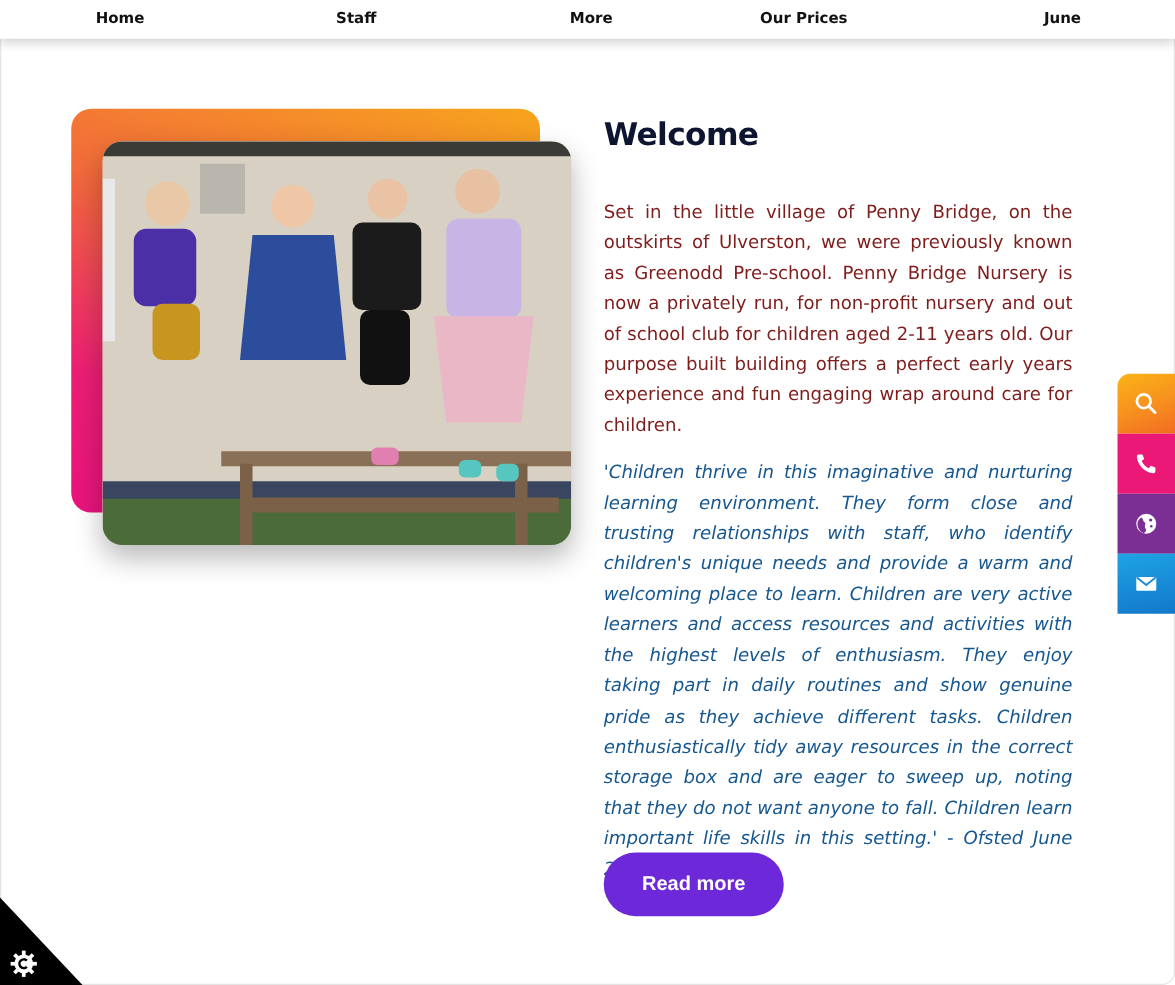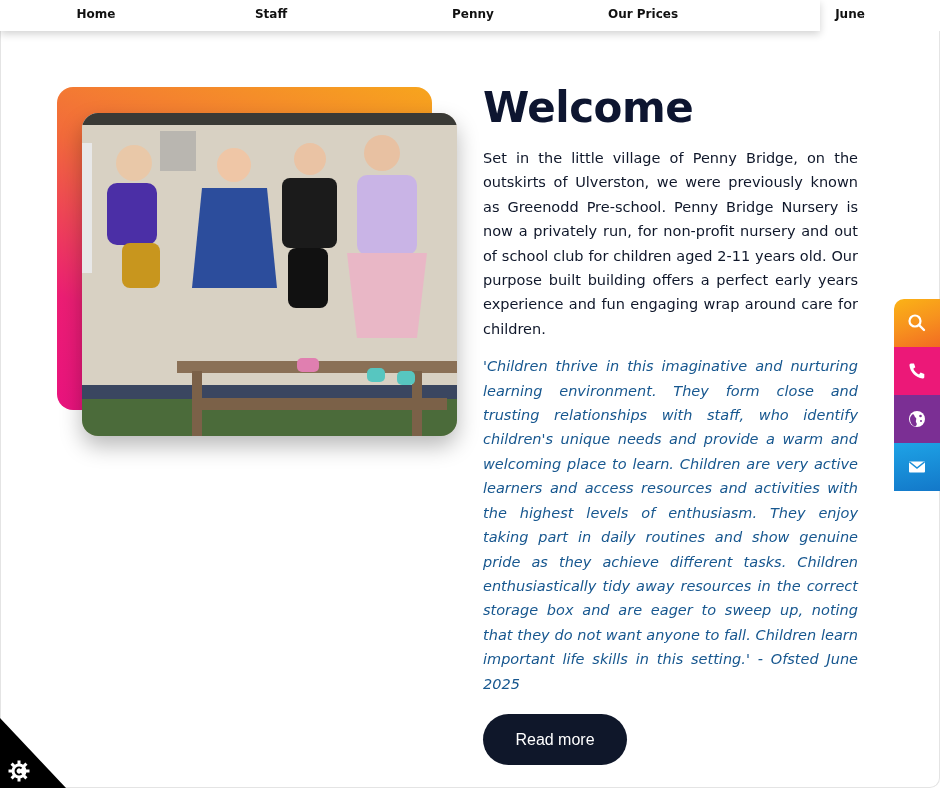--- a/index.html
+++ b/index.html
@@ -1,20 +1,20 @@
 <!DOCTYPE html>
 <html><head>
   <meta charset="utf-8">
   <style>
     * { box-sizing: border-box; margin: 0; padding: 0; }
     html, body { width: 940px; height: 788px; overflow: hidden; background: #ffffff; }
     body { font-family: "DejaVu Sans", sans-serif; position: relative; color: #111; }
 
     .topnav {
-      position: absolute; left: 0; top: 0; width: 820px; height: 31px;
+      position: absolute; left: 0; top: 0; width: 940px; height: 31px;
       background: #ffffff;
       box-shadow: 0 3px 8px rgba(0,0,0,0.18);
       z-index: 5;
     }
     .topnav .nav-item {
       position: absolute; top: 7px;
       font-size: 12px; font-weight: bold; color: #111;
       cursor: pointer; transform: translateX(-50%);
       white-space: nowrap;
     }
@@ -38,40 +38,40 @@
       position: absolute; left: 25px; top: 26px; width: 375px; height: 323px;
       border-radius: 16px; overflow: hidden;
       box-shadow: 0 10px 22px rgba(0,0,0,0.28);
       background: #d9d2c4;
     }
     .photo svg { width: 100%; height: 100%; display: block; }
 
     .content { position: absolute; left: 483px; top: 88px; width: 375px; }
     .title {
       font-family: "DejaVu Sans", sans-serif;
-      font-size: 42px; font-weight: bold; color: #0d1530;
+      font-size: 25px; font-weight: bold; color: #0d1530;
       letter-spacing: -0.5px; line-height: 40px;
     }
     .intro {
-      margin-top: 18px;
-      font-size: 14.5px; line-height: 24.4px; color: #0f172a;
+      margin-top: 30px;
+      font-size: 14.5px; line-height: 24.4px; color: #7f1d1d;
       text-align: justify;
     }
     .quote {
       margin-top: 13px;
       font-size: 14.5px; line-height: 24.4px; color: #17578f;
       font-style: italic; text-align: justify;
     }
     .read-more {
       position: absolute; left: 483px; top: 682px;
       width: 144px; height: 51px; border-radius: 26px;
-      background: #0f172a; color: #fff;
-      font-size: 16px; font-weight: normal;
+      background: #6d28d9; color: #fff;
+      font-size: 16px; font-weight: bold;
       display: flex; align-items: center; justify-content: center;
-      border: none; cursor: pointer; margin-top: 32px;
+      border: none; cursor: pointer;
     }
 
     .side-tabs { position: absolute; left: 894px; top: 299px; width: 46px; }
     .side-tab {
       width: 46px; height: 48px; display: flex; align-items: center; justify-content: center;
       cursor: pointer;
     }
     .side-tab.search { background: linear-gradient(160deg, #fbb316 0%, #f7931e 50%, #f26b22 100%); border-top-left-radius: 10px; }
     .side-tab.phone { background: #ec1878; }
     .side-tab.globe { background: #7b2f94; }
@@ -87,22 +87,22 @@
       border-bottom: 70px solid #000;
       border-right: 66px solid transparent;
     }
     .cookie-corner svg { position: absolute; left: 7px; top: 41px; width: 24px; height: 24px; }
   </style>
 </head>
 <body>
 
 <div class="topnav">
   <span class="nav-item" style="left:96px">Home</span>
-  <span class="nav-item" style="left:271px">Staff</span>
-  <span class="nav-item" style="left:473px">Penny</span>
+  <span class="nav-item" style="left:285px">Staff</span>
+  <span class="nav-item" style="left:473px">More</span>
   <span class="nav-item" style="left:643px">Our Prices</span>
   <span class="nav-item" style="left:850px">June</span>
 </div>
 
 <div class="page-frame"></div>
 
 <div class="image-block">
   <div class="gradient-back"></div>
   <div class="photo" title="Four children jumping off a wooden picnic bench holding hands">
     <svg viewBox="0 0 375 323" preserveAspectRatio="none">

